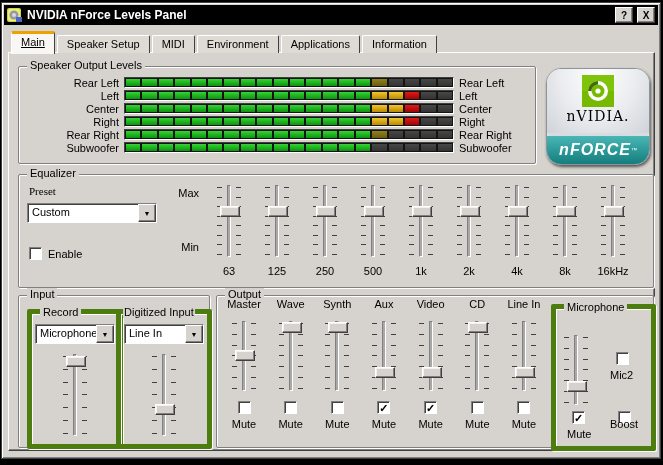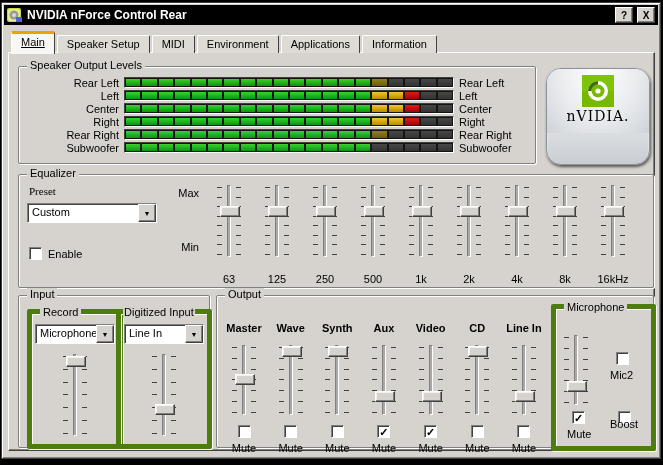--- a/index.html
+++ b/index.html
@@ -61,21 +61,21 @@
   
   #grp-eq{left:9px;top:121px;width:634px;height:112px;}
   #eq-preset-label{position:absolute;left:10px;top:10px;font-family:Liberation Serif, serif;}
   #eq-combo{position:absolute;left:8px;top:28px;width:130px;}
   #eq-enable{position:absolute;left:10px;top:72px;display:flex;align-items:center;gap:6px;}
   #eq-max{position:absolute;left:146px;top:12px;width:34px;text-align:right;}
   #eq-min{position:absolute;left:146px;top:66px;width:34px;text-align:right;}
   #eq-cols{position:absolute;left:188px;top:10px;width:428px;display:flex;justify-content:space-between;}
   .eq-col{width:44px;display:flex;flex-direction:column;align-items:center;}
   .eq-col .vslider{height:72px;}
-  .eq-freq{margin-top:16px;text-align:center;}
+  .eq-freq{margin-top:8px;text-align:center;}
 
   
   .combo{display:flex;height:20px;background:#fff;border:1px solid;border-color:#808080 #fff #fff #808080;
          box-shadow:inset 1px 1px 0 #404040;box-sizing:border-box;}
   .combo-text{flex:1;padding:2px 0 0 4px;white-space:nowrap;overflow:hidden;}
   .combo-btn{width:16px;background:#d6d3ce;border:1px solid;border-color:#fff #404040 #404040 #fff;
          box-shadow:inset -1px -1px 0 #808080;display:flex;align-items:center;justify-content:center;
          font-size:7px;color:#000;}
 
   
@@ -100,21 +100,21 @@
   #grp-record{left:8px;top:13px;width:86px;height:130px;}
   #grp-digitized{left:97px;top:13px;width:86px;height:130px;}
   .sub-combo{position:absolute;left:3px;top:10px;right:3px;}
   .sub-slider{position:absolute;left:50%;transform:translateX(-50%);top:40px;}
   .sub-slider .vslider{height:82px;}
 
   
   #grp-output{left:207px;top:242px;width:436px;height:151px;}
   #out-cols{position:absolute;left:4px;top:2px;width:326px;display:flex;justify-content:space-between;}
   .out-col{width:46px;display:flex;flex-direction:column;align-items:center;}
-  .ch-label{height:13px;margin-top:24px;white-space:nowrap;font-weight:bold;}
+  .ch-label{height:13px;margin-top:0;white-space:nowrap;}
   .out-col .vslider{height:70px;margin-top:10px;}
   .out-col .cb{margin-top:10px;}
   .mute-label{margin-top:4px;}
 
   #grp-mic{left:334px;top:8px;width:95px;height:137px;}
   #mic-slider{position:absolute;left:8px;top:26px;}
   #mic-slider .vslider{height:70px;}
   #mic2-cb{position:absolute;left:60px;top:43px;}
   #mic2-label{position:absolute;left:54px;top:60px;}
   #micmute-cb{position:absolute;left:16px;top:102px;}
@@ -129,21 +129,21 @@
   <div class="window">
 
     <div class="titlebar">
       <svg class="app-icon" viewBox="0 0 16 16">
         <rect x="0" y="1" width="14" height="14" rx="2" fill="#cdd63a"></rect>
         <rect x="1" y="2" width="12" height="12" rx="2" fill="#e8ef86"></rect>
         <circle cx="7" cy="8" r="4.5" fill="#9a9a9a"></circle>
         <circle cx="7" cy="8" r="2" fill="#d8d8d8"></circle>
         <rect x="9" y="10" width="6" height="5" fill="#4a66c8"></rect>
       </svg>
-      <span class="title-text">NVIDIA nForce Control Rear</span>
+      <span class="title-text">NVIDIA nForce Levels Panel</span>
       <span class="tb-btn">?</span>
       <span class="tb-btn">X</span>
     </div>
 
     <div class="tabstrip">
       <div class="tab active">Main</div>
       <div class="tab">Speaker Setup</div>
       <div class="tab">MIDI</div>
       <div class="tab">Environment</div>
       <div class="tab">Applications</div>
@@ -318,20 +318,24 @@
         <div class="badge-top">
           <svg class="badge-eye" viewBox="0 0 32 32">
             <rect x="0" y="0" width="32" height="32" fill="#76b900"></rect>
             <rect x="0" y="0" width="32" height="16" fill="#86c913" opacity="0.6"></rect>
             <circle cx="16" cy="16" r="10" fill="#fff"></circle>
             <circle cx="16" cy="16" r="6.5" fill="#76b900"></circle>
             <path d="M16 9.5 A6.5 6.5 0 0 0 9.5 16 L6 16 A10 10 0 0 1 16 6 Z" fill="#3f6e00"></path>
             <circle cx="16" cy="16" r="2.6" fill="#fff"></circle>
           </svg>
           <span class="badge-brand">nVIDIA.</span>
+        </div>
+        <div class="badge-band">
+          <span class="badge-product">nFORCE</span>
+          <span class="badge-tm">™</span>
         </div>
       </div>
 
       <div class="group" id="grp-eq">
         <span class="group-label">Equalizer</span>
         <span id="eq-preset-label">Preset</span>
         <div class="combo" id="eq-combo">
           <span class="combo-text">Custom</span>
           <span class="combo-btn">▼</span>
         </div>

